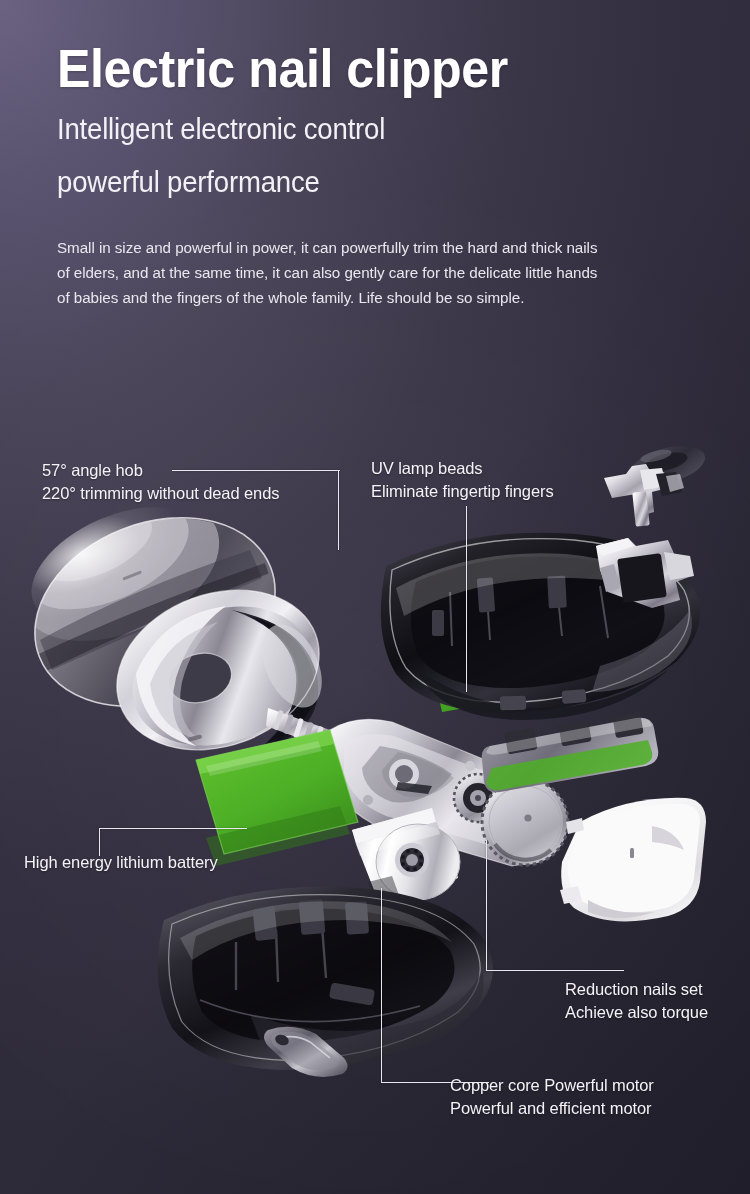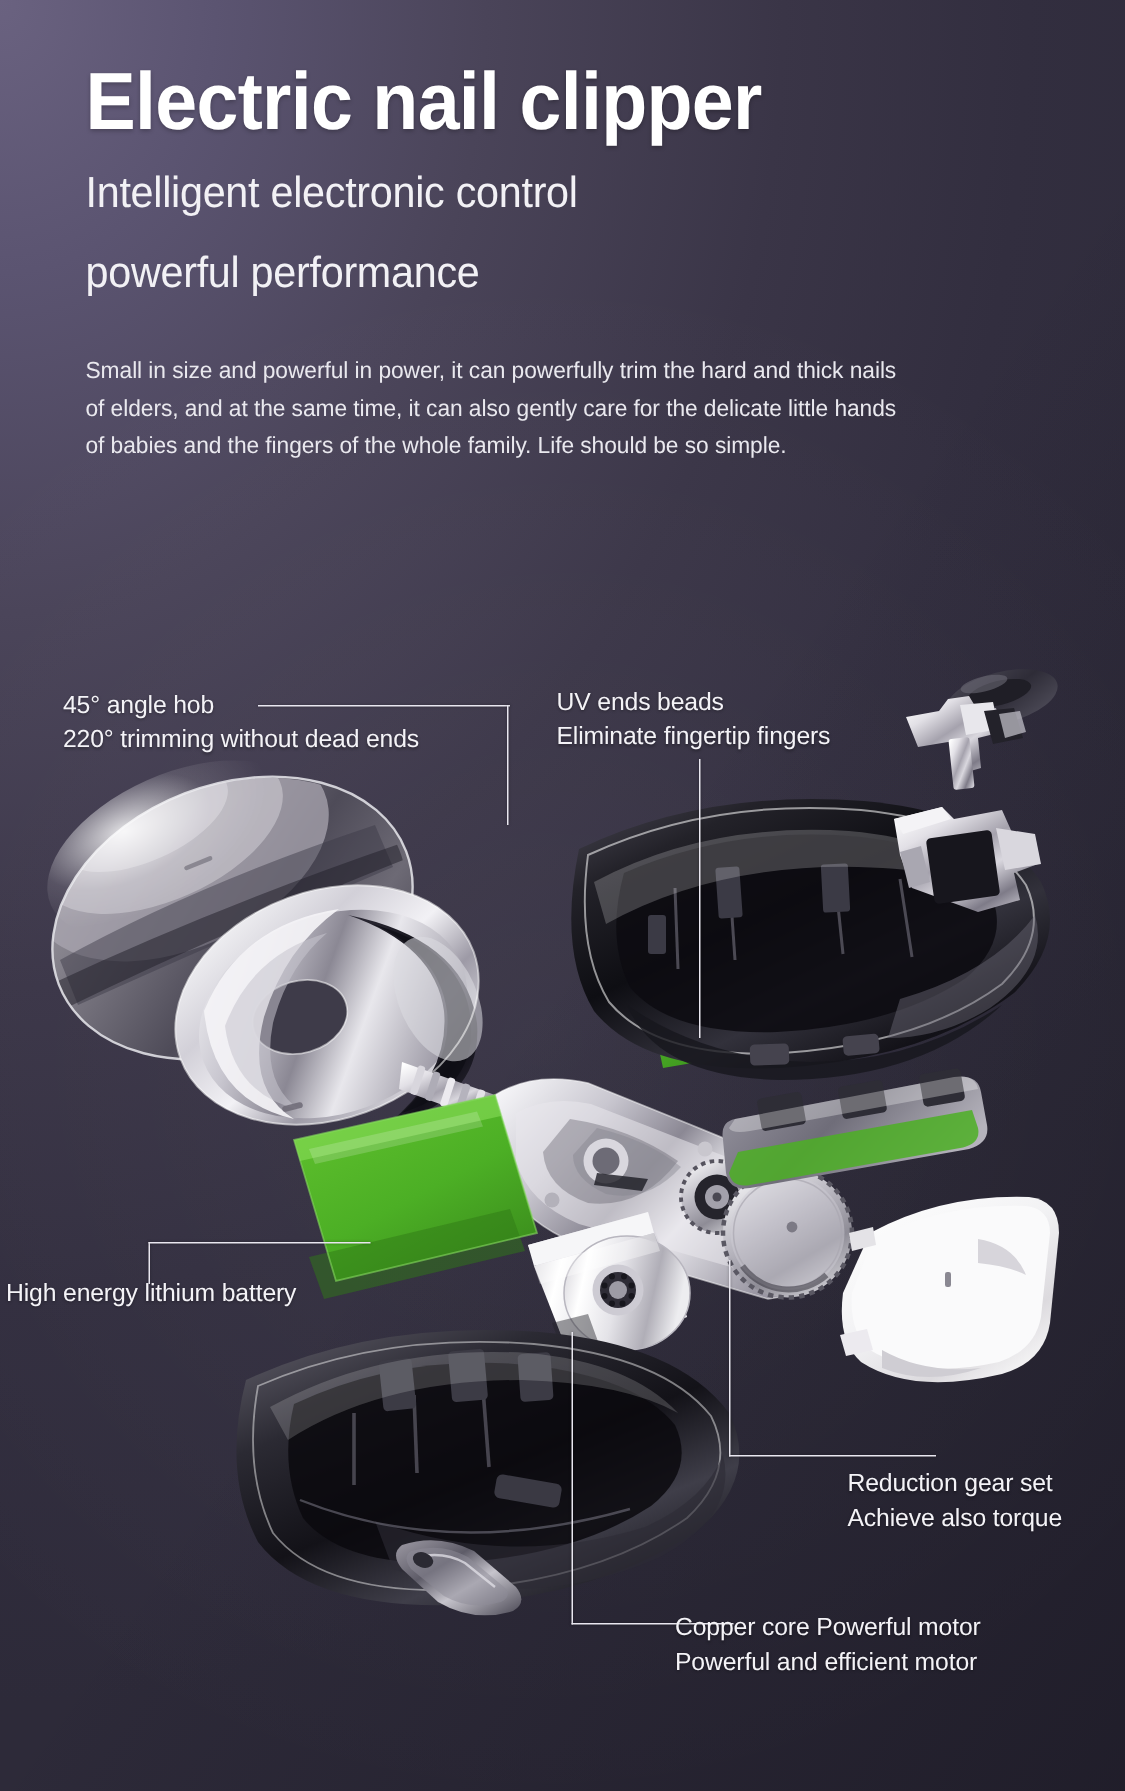--- a/index.html
+++ b/index.html
@@ -49,21 +49,21 @@
 
   
   .callout { position:absolute; }
   .callout .ln {
     font-size:16.5px; line-height:1.38; color:#f4f3f7; white-space:nowrap;
     letter-spacing:-0.1px;
     text-shadow:0 1px 2px rgba(0,0,0,0.35);
   }
   #co-hob   { left:42px;  top:459px; }
   #co-uv    { left:371px; top:457px; }
-  #co-batt  { left:4px;  top:851px; }
+  #co-batt  { left:24px;  top:851px; }
   #co-gear  { left:565px; top:978px; }
   #co-motor { left:450px; top:1074px; }
 
   
   .lead { position:absolute; background:transparent; }
   .lead i {
     position:absolute; display:block; background:#e9e7f0;
     box-shadow:0 0 2px rgba(0,0,0,0.35);
   }
   .h { height:1.4px; }
@@ -476,34 +476,34 @@
 </div>
 
 <div id="header">
   <div id="title">Electric nail clipper</div>
   <div class="subtitle" id="sub1">Intelligent electronic control</div>
   <div class="subtitle" id="sub2">powerful performance</div>
   <div id="paragraph">Small in size and powerful in power, it can powerfully trim the hard and thick nails of elders, and at the same time, it can also gently care for the delicate little hands of babies and the fingers of the whole family. Life should be so simple.</div>
 </div>
 
 <div class="callout" id="co-hob">
-  <div class="ln">45° angle hob</div>
+  <div class="ln">57° angle hob</div>
   <div class="ln">220° trimming without dead ends</div>
 </div>
 
 <div class="callout" id="co-uv">
-  <div class="ln">UV ends beads</div>
+  <div class="ln">UV lamp beads</div>
   <div class="ln">Eliminate fingertip fingers</div>
 </div>
 
 <div class="callout" id="co-batt">
   <div class="ln">High energy lithium battery</div>
 </div>
 
 <div class="callout" id="co-gear">
-  <div class="ln">Reduction gear set</div>
+  <div class="ln">Reduction nails set</div>
   <div class="ln">Achieve also torque</div>
 </div>
 
 <div class="callout" id="co-motor">
   <div class="ln">Copper core Powerful motor</div>
   <div class="ln">Powerful and efficient motor</div>
 </div>
 
 </body></html>

